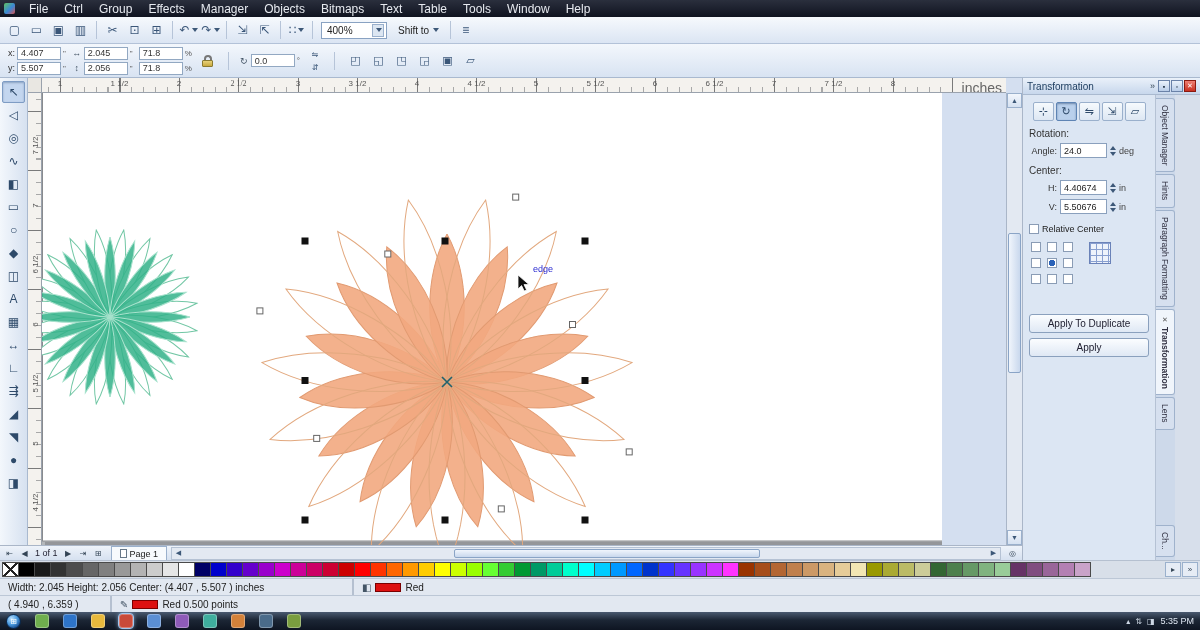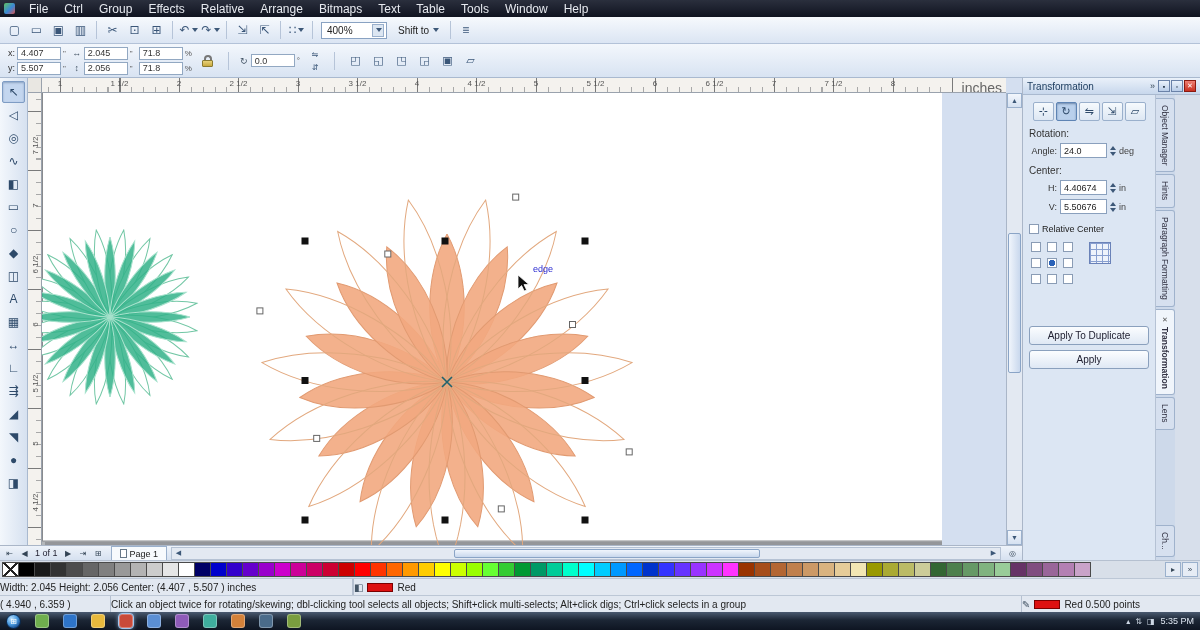--- a/index.html
+++ b/index.html
@@ -84,40 +84,40 @@
 .spin{display:inline-flex;flex-direction:column;gap:2px}
 .spin i{display:block;width:0;height:0;border-left:3px solid transparent;border-right:3px solid transparent}
 .spin .up{border-bottom:4px solid #3d5878}
 .spin .dn{border-top:4px solid #3d5878}
 .cbx{width:10px;height:10px;background:#fff;border:1px solid #8a9cb5;display:inline-block}
 .cbx.sel{background:radial-gradient(circle,#2a62b8 0 3px,#fff 3.5px)}
 #anchor-wrap{display:flex;align-items:flex-start;gap:16px;margin:8px 0 0 2px}
 #anchor-grid{display:grid;grid-template-columns:repeat(3,10px);gap:6px}
 .grid-icon{width:22px;height:22px;border:1px solid #6a82b8;background-image:linear-gradient(#89a0d0 1px,transparent 1px),linear-gradient(90deg,#89a0d0 1px,transparent 1px);background-size:6px 6px;background-color:#eef3fb}
 .dbutton{display:block;width:100%;height:19px;background:linear-gradient(#fbfdff,#dfe8f4);border:1px solid #8aa0bd;border-radius:3px;font-size:10px;color:#223}
-#apply-dup{margin-top:42px}
+#apply-dup{margin-top:30px}
 #apply{margin-top:5px}
 #docker-tabs{position:absolute;left:133px;top:17px;bottom:0;width:19px;display:flex;flex-direction:column;padding:2px 0;background:#cdd9ea}
 .dtab{writing-mode:vertical-rl;font-size:8.5px;color:#334;padding:6px 2px;background:#d6e0ef;border:1px solid #9fb2cc;border-left:none;border-radius:0 3px 3px 0;margin:1px 0;display:flex;align-items:center;gap:3px}
 .dtab.active{background:#f0f5fb;font-weight:bold}
 .dtab.bottom{margin-top:auto}
 .tabx{font-size:7px;color:#555}
 #docker-gutter{position:absolute;left:152px;top:17px;right:0;bottom:0;background:#d7dfeb}
 
 #palette{left:0;top:560px;width:1200px;height:18px;background:#d8dfe9;display:flex;align-items:center;padding-left:2px;position:absolute;border-top:1px solid #b5c0d0}
 #palette-swatches{display:flex}
 .swatch{width:17px;height:15px;border:1px solid #4a4a4a;margin-right:-1px;display:inline-block}
 .nocolor{background:linear-gradient(45deg,transparent 44%,#222 44% 56%,transparent 56%),linear-gradient(135deg,transparent 44%,#222 44% 56%,transparent 56%),#fff}
 #palette-end{margin-left:auto;display:flex;gap:1px;padding-right:2px}
 .palbtn{width:16px;height:15px;display:flex;align-items:center;justify-content:center;font-size:8px;border:1px solid #9ab0cc;background:#e6ecf5;color:#345}
 
 .statusrow{left:0;width:1200px;height:17px;background:#e2e8f1;display:flex;align-items:center;font-size:10px;position:absolute;border-top:1px solid #bcc7d6}
 #status1{top:578px}
 #status2{top:595px}
-.sseg{padding:0 0;display:flex;align-items:center;height:100%;white-space:nowrap;overflow:hidden}
+.sseg{padding:0 8px;display:flex;align-items:center;height:100%;white-space:nowrap;overflow:hidden}
 .sdiv{width:1px;height:100%;background:#b5c0d0;flex:none}
 .seg-a1{width:352px;flex:none}
 .seg-a2{width:110px;flex:none}
 .seg-mid{flex:1}
 .seg-right{width:178px;flex:none;gap:4px}
 .sico{font-size:10px;color:#456}
 .redswatch{width:26px;height:9px;border:1px solid #7a0000;display:inline-block}
 
 #taskbar{left:0;top:612px;width:1200px;height:18px;background:linear-gradient(#4a5a70,#1c2635 45%,#0e1522);display:flex;align-items:center;gap:14px;padding:0 6px;position:absolute}
 .orb{width:15px;height:15px;border-radius:50%;background:radial-gradient(circle at 35% 30%,#bfe3ff,#4b9be0 45%,#16498c 80%);border:1px solid #0a2a50;display:flex;align-items:center;justify-content:center;color:#fff;font-size:8px;flex:none;padding:0}
@@ -130,22 +130,22 @@
 </head>
 <body>
 
 <div id="menubar" class="abs">
   <span class="app-icon"></span>
   <span id="menu-items">
       <span class="menu-item">File</span>
       <span class="menu-item">Ctrl</span>
       <span class="menu-item">Group</span>
       <span class="menu-item">Effects</span>
-      <span class="menu-item">Relative</span>
-      <span class="menu-item">Arrange</span>
+      <span class="menu-item">Manager</span>
+      <span class="menu-item">Objects</span>
       <span class="menu-item">Bitmaps</span>
       <span class="menu-item">Text</span>
       <span class="menu-item">Table</span>
       <span class="menu-item">Tools</span>
       <span class="menu-item">Window</span>
       <span class="menu-item">Help</span>
     </span>
 </div>
 
 <div id="toolbar" class="abs">
@@ -262,21 +262,21 @@
     <button class="xbtn">●</button>
     <button class="xbtn">◨</button>
   </div>
 <div id="rcorner"></div>
 <div id="hruler">
   <div class="ticks"></div>
   <span class="runit">inches</span>
 <span class="hlab" style="left: 18px;">1</span>
     <span class="hlab" style="left: 77.5px;">1 1/2</span>
     <span class="hlab" style="left: 137px;">2</span>
-    <span class="hlab" style="left: 196.5px;">2 1/2</span>
+    <span class="hlab" style="left: 196.5px; font-family: Liberation Serif, serif;">2 1/2</span>
     <span class="hlab" style="left: 256px;">3</span>
     <span class="hlab" style="left: 315.5px;">3 1/2</span>
     <span class="hlab" style="left: 375px;">4</span>
     <span class="hlab" style="left: 434.5px;">4 1/2</span>
     <span class="hlab" style="left: 494px;">5</span>
     <span class="hlab" style="left: 553.5px;">5 1/2</span>
     <span class="hlab" style="left: 613px;">6</span>
     <span class="hlab" style="left: 672.5px;">6 1/2</span>
     <span class="hlab" style="left: 732px;">7</span>
     <span class="hlab" style="left: 791.5px;">7 1/2</span>
@@ -595,21 +595,20 @@
   <span class="sdiv"></span>
   <span class="sseg seg-right">
     <span class="sico">◧</span>
     <span class="redswatch" id="fill-swatch" style="background: rgb(221, 17, 17);"></span>
     <span>Red</span>
   </span>
 </div>
 <div id="status2" class="statusrow">
   <span class="sseg seg-a2">( 4.940 , 6.359 )</span>
   <span class="sdiv"></span>
-  <span class="sseg seg-mid">Click an object twice for rotating/skewing; dbl-clicking tool selects all objects; Shift+click multi-selects; Alt+click digs; Ctrl+click selects in a group</span>
   <span class="sdiv"></span>
   <span class="sseg seg-right">
     <span class="sico">✎</span>
     <span class="redswatch" id="outline-swatch" style="background: rgb(221, 17, 17);"></span>
     <span>Red  0.500 points</span>
   </span>
 </div>
 
 <div id="taskbar">
   <button class="orb">⊞</button>

